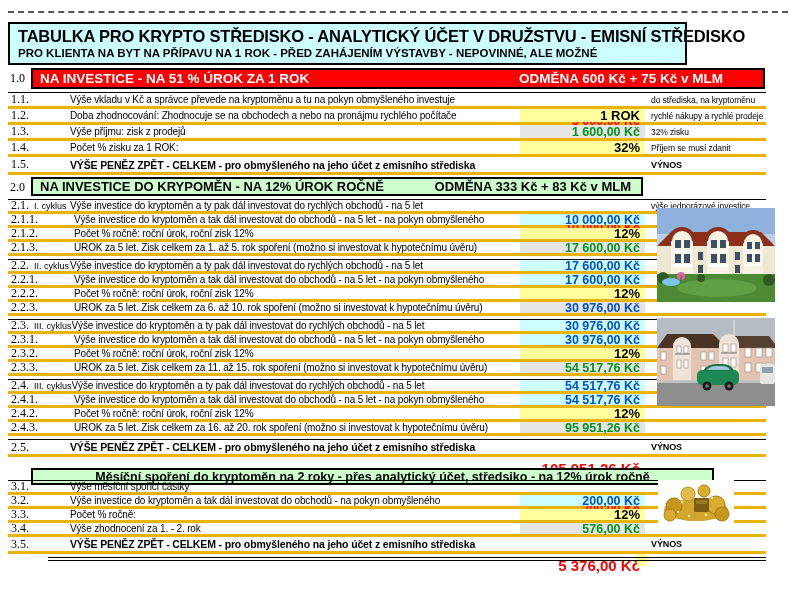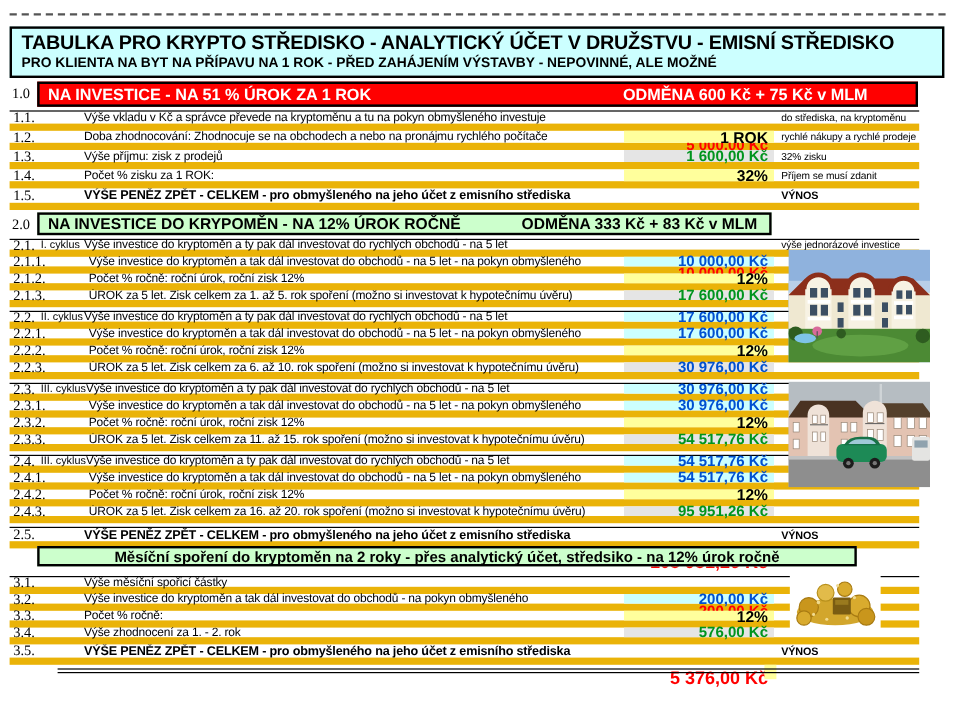--- a/index.html
+++ b/index.html
@@ -1,35 +1,35 @@
 <!DOCTYPE html>
 <html><head>
 <meta charset="utf-8">
 <style>
   html,body{margin:0;padding:0;background:#fff;}
   #sheet{position:relative;width:799px;height:589px;background:#fff;overflow:hidden;
          font-family:"Liberation Sans",sans-serif;color:#000;}
   .cutline{position:absolute;top:11px;left:8px;width:780px;border-top:2px dashed #555;}
-  .titlebox{position:absolute;top:22px;left:8px;width:779px;height:43px;box-sizing:border-box;
+  .titlebox{position:absolute;top:22px;left:8px;width:679px;height:43px;box-sizing:border-box;
             border:2px solid #000;background:#ccffff;padding:2px 8px;}
   .title{font-size:16.5px;font-weight:bold;line-height:20px;white-space:nowrap;letter-spacing:-0.2px;}
   .subtitle{font-size:11.5px;font-weight:bold;line-height:15px;white-space:nowrap;}
   .bnum{position:absolute;left:10px;font-family:"Liberation Serif",serif;font-size:12px;}
   .banner{position:absolute;left:31px;box-sizing:border-box;border:2px solid #000;display:flex;
           align-items:center;font-weight:bold;white-space:nowrap;}
   #banner1{top:68px;width:734px;height:21px;background:#f00;color:#fff;
            justify-content:space-between;padding:0 40px 0 7px;font-size:13.5px;}
   #banner2{top:177px;width:612px;height:19px;background:#ccffcc;color:#000;
            justify-content:space-between;padding:0 10px 0 7px;font-size:13px;}
-  #banner3{top:455px;width:683px;height:17px;background:#ccffcc;color:#000;
+  #banner3{top:468px;width:683px;height:17px;background:#ccffcc;color:#000;
            justify-content:center;font-size:12.5px;}
   .grp{position:absolute;left:8px;width:758px;border-top:1px solid #000;}
   #g1{top:92px;} #g21{top:199px;} #g22{top:259px;} #g23{top:319px;} #g24{top:379px;}
   #g25{top:439px;} #g3{top:480px;}
-  .row{display:flex;align-items:center;border-bottom:6px solid #eab308;box-sizing:border-box;}
+  .row{display:flex;align-items:center;border-bottom:3px solid #eab308;box-sizing:border-box;}
   .h16{height:16px;} .h14{height:14px;} .h18{height:18px;} .h17{height:17px;}
   .c-num{flex:0 0 26px;padding-left:3px;box-sizing:border-box;font-family:"Liberation Serif",serif;
          font-size:12px;white-space:nowrap;overflow:visible;}
   .c-cycle{flex:0 0 36px;font-size:9px;white-space:nowrap;overflow:visible;}
   .c-desc{flex:1 1 auto;font-size:10px;letter-spacing:-0.15px;white-space:nowrap;overflow:hidden;
           padding-right:14px;}
   .c-val{flex:0 0 125px;box-sizing:border-box;align-self:stretch;display:flex;align-items:center;
          justify-content:flex-end;padding-right:5px;font-weight:bold;font-size:12.5px;white-space:nowrap;}
   .c-note{flex:0 0 121px;box-sizing:border-box;padding-left:6px;font-size:8.5px;letter-spacing:-0.1px;
           white-space:nowrap;overflow:visible;}

